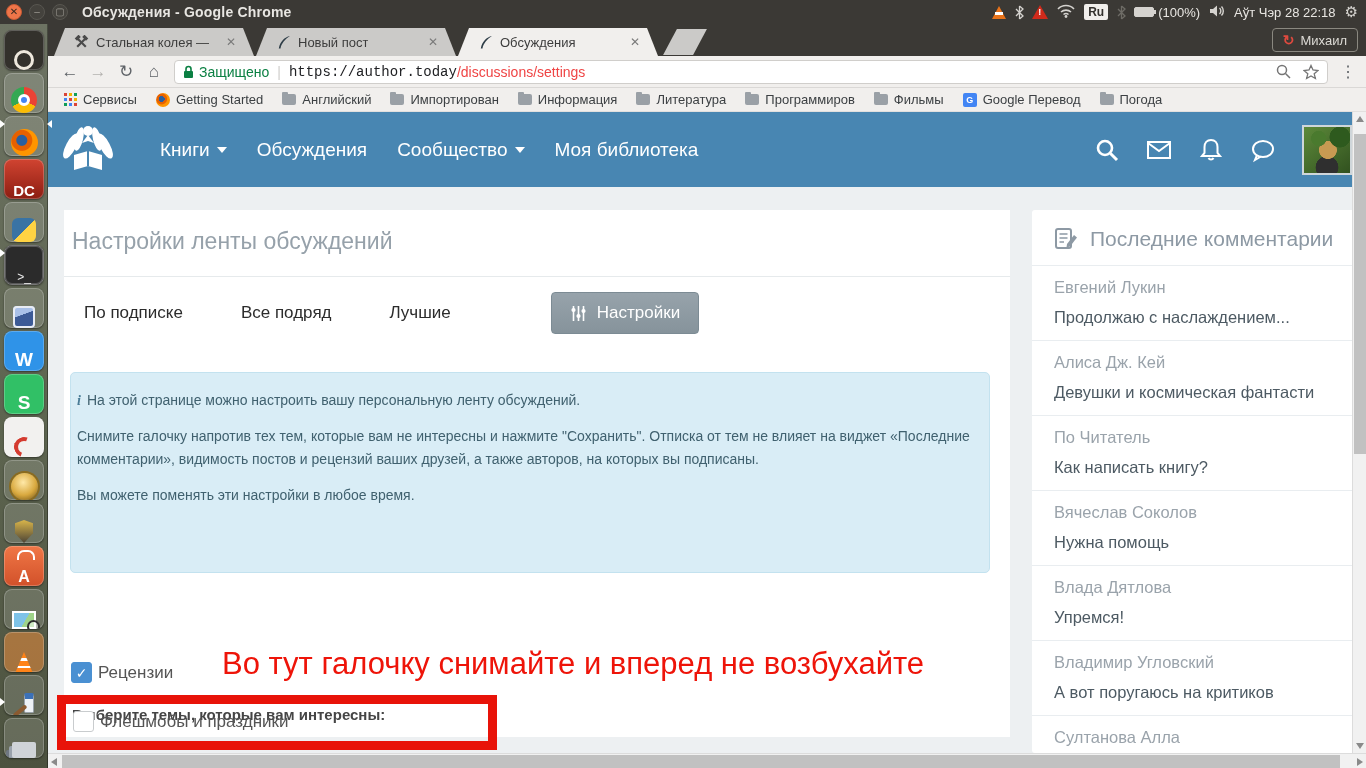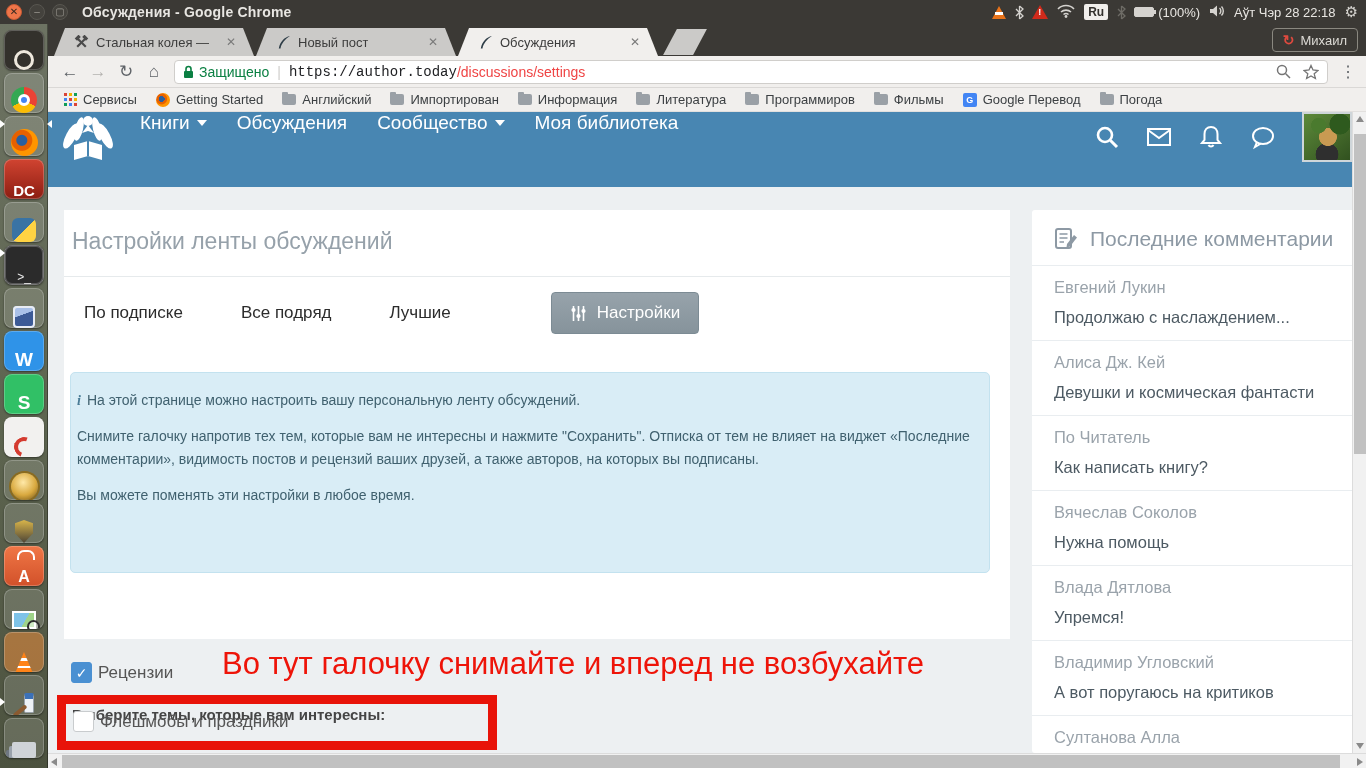--- a/index.html
+++ b/index.html
@@ -83,30 +83,30 @@
 
   #bkbar{position:absolute;left:0;top:64px;width:1318px;height:24px;background:#f1efed;display:flex;align-items:center;gap:19px;padding-left:16px;border-bottom:1px solid #e2e0de;font-size:13px;color:#3c4043;}
   .bk{display:flex;align-items:center;gap:6px;white-space:nowrap;}
   .bkfold{width:14px;height:11px;background:#9aa0a6;border-radius:1px 2px 2px 2px;position:relative;}
   .bkfold:before{content:"";position:absolute;left:0;top:-2px;width:6px;height:3px;background:#9aa0a6;border-radius:1px 1px 0 0;}
   .bk-ff{width:14px;height:14px;border-radius:50%;background:radial-gradient(circle at 40% 42%,#2a5f9e 0 3px,#e66000 3px 5px,#ff9500 6px);}
   .bk-tr{width:14px;height:14px;border-radius:2px;background:#4285f4;color:#fff;font-size:9px;font-weight:bold;display:flex;align-items:center;justify-content:center;}
 
   
   #page{position:absolute;left:0;top:88px;width:1318px;height:656px;background:#edf0f2;overflow:hidden;}
-  #siteheader{position:absolute;left:0;top:0;width:1318px;height:75px;background:#4886b2;display:flex;align-items:flex-start;}
+  #siteheader{position:absolute;left:0;top:0;width:1318px;height:75px;background:#4886b2;display:flex;align-items:center;gap:20px;}
   #logo{margin-left:14px;width:52px;height:55px;flex:none;}
   #sitenav{display:flex;align-items:center;gap:30px;margin-left:26px;color:#fff;font-size:19px;}
   .navitem{display:flex;align-items:center;gap:7px;white-space:nowrap;}
   .caret{width:0;height:0;border:5px solid transparent;border-top:6px solid #fff;margin-top:5px;}
   #hdricons{margin-left:auto;display:flex;align-items:center;gap:26px;margin-right:14px;}
   .hico{width:26px;height:26px;}
   #avatar{width:50px;height:50px;border:2px solid #cfd6da;background:radial-gradient(circle at 32% 25%,#4a7a2e 0 16%,transparent 17%),radial-gradient(circle at 78% 22%,#2e5a1e 0 20%,transparent 21%),radial-gradient(circle at 52% 50%,#c89a52 0 26%,transparent 28%),radial-gradient(circle at 50% 88%,#2f2f2f 0 24%,transparent 25%),linear-gradient(140deg,#5d8a3a,#31511f);}
 
-  #maincard{position:absolute;left:16px;top:98px;width:946px;height:429px;background:#fff;border-radius:0;}
+  #maincard{position:absolute;left:16px;top:98px;width:946px;height:527px;background:#fff;border-radius:0;}
   #pagetitle{position:absolute;left:8px;top:18px;font-size:23px;color:#96a1aa;}
   .carddiv{position:absolute;left:0;top:66px;width:100%;border-bottom:1px solid #e6eaec;}
   #feedtabs{position:absolute;left:8px;top:80px;height:46px;display:flex;align-items:center;gap:34px;font-size:17px;color:#2c2c2c;}
   .feedtab{padding:0 12px;white-space:nowrap;}
   #settingsbtn{display:flex;align-items:center;gap:10px;background:linear-gradient(#97a3ab,#86939b);border:1px solid #7c8b94;border-radius:4px;color:#fff;font-size:17px;padding:10px 18px;margin-left:54px;}
   #infobox{position:absolute;left:6px;top:162px;width:920px;height:201px;background:#d9edf6;border:1px solid #c3e2ef;border-radius:5px;padding:16px 6px;color:#40616f;font-size:14px;}
   #infobox p{margin:0 0 13px 0;line-height:1.65;}
   .iico{color:#4a7c96;font-weight:bold;font-family:"Liberation Serif",serif;font-style:italic;margin-right:6px;}
   #chooselbl{position:absolute;left:8px;top:496px;font-size:15px;font-weight:bold;color:#454545;}
   .topicrow{position:absolute;display:flex;align-items:center;gap:6px;font-size:17px;color:#555;}

